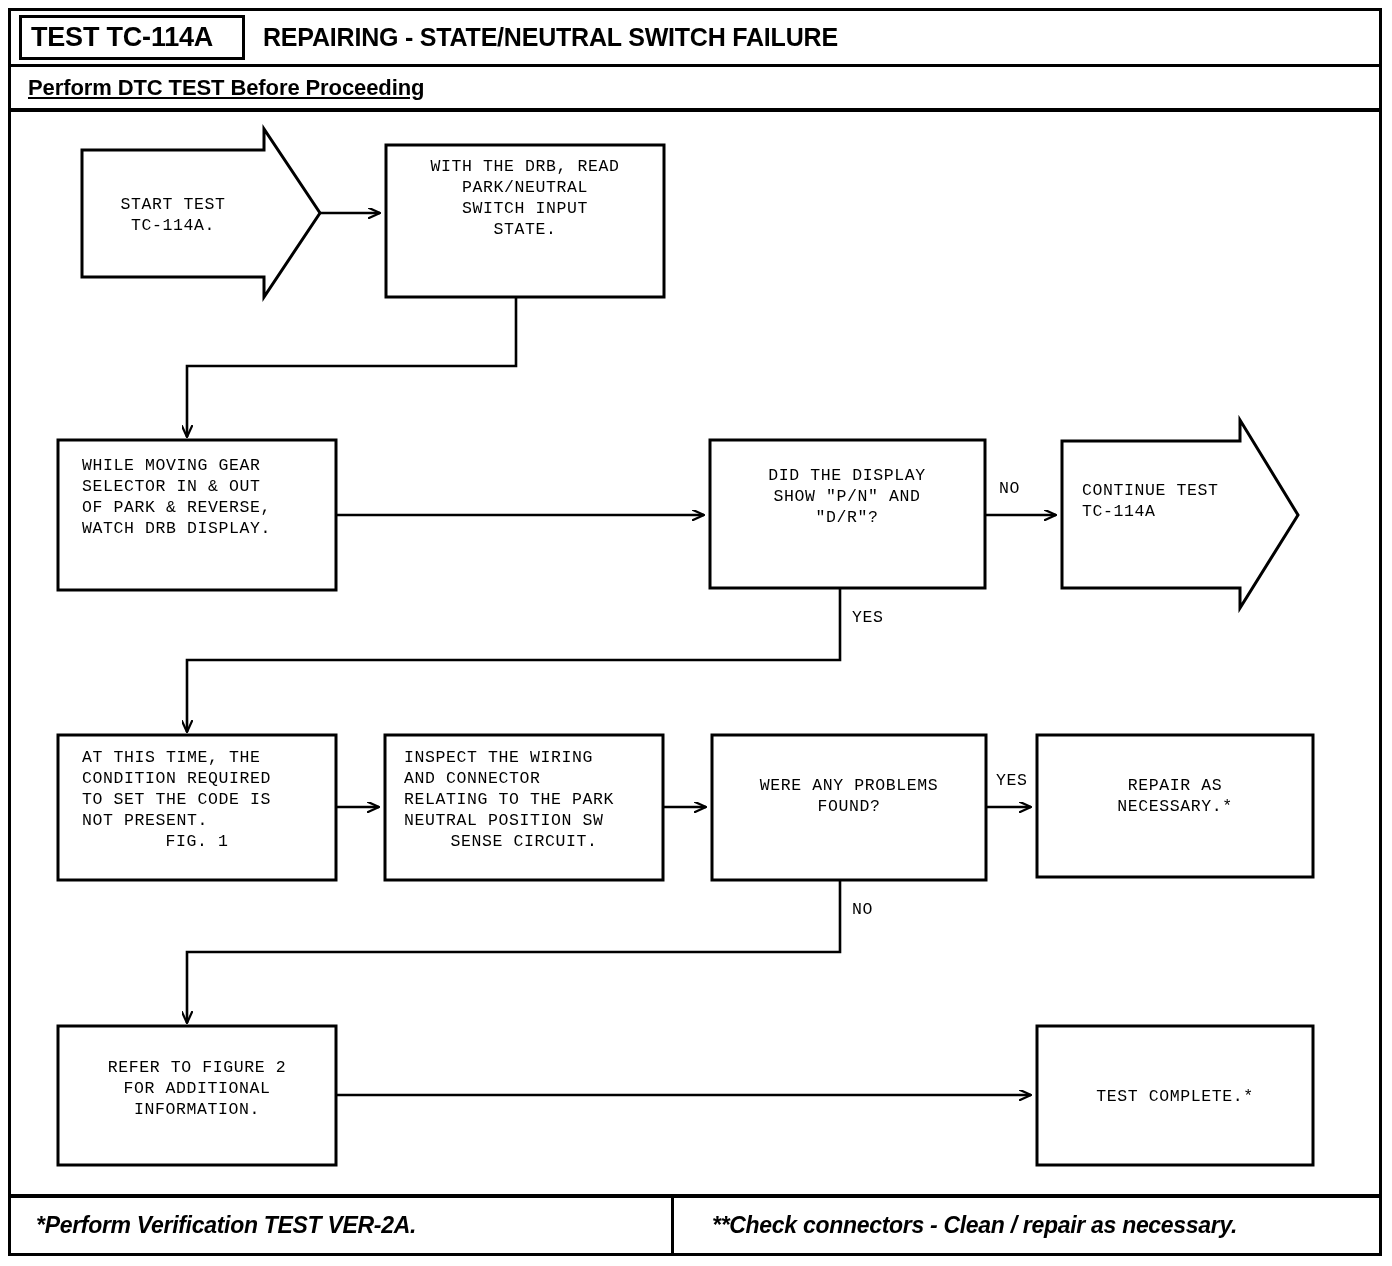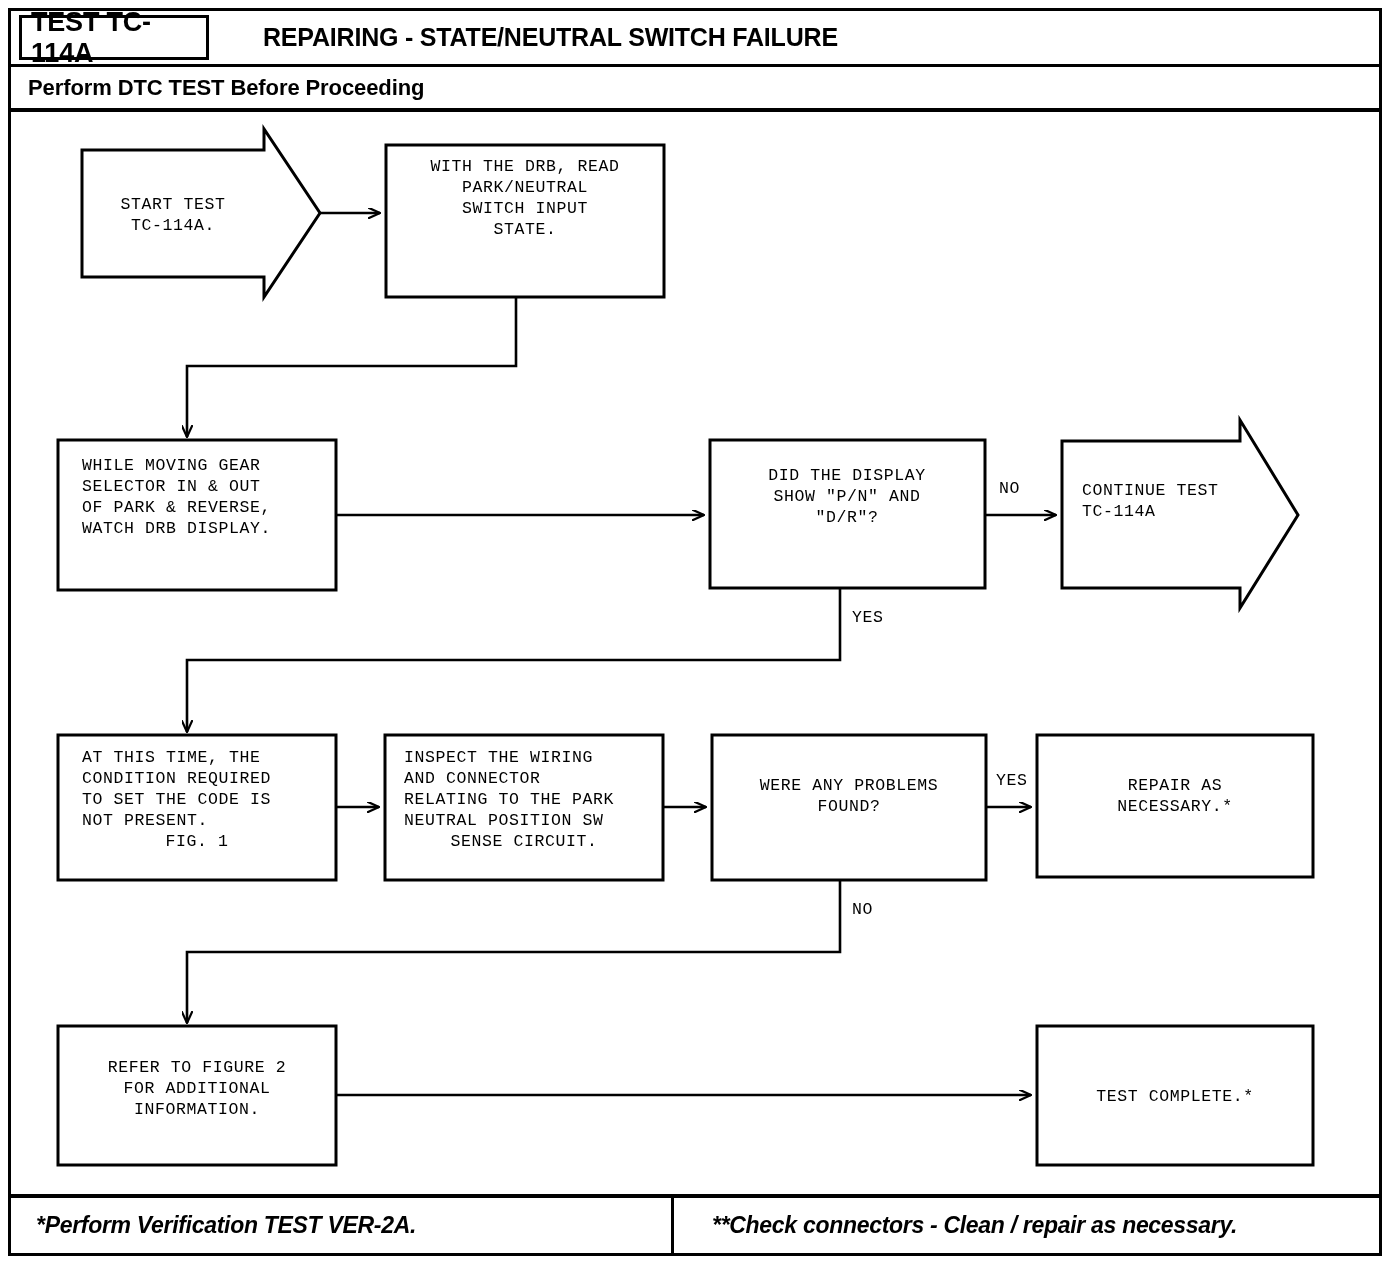--- a/index.html
+++ b/index.html
@@ -4,29 +4,29 @@
 <style>
   html,body{margin:0;padding:0;background:#ffffff;}
   body{font-family:"Liberation Sans",sans-serif;}
   #page{position:relative;width:1392px;height:1266px;background:#fff;overflow:hidden;}
 
   .outer-frame{position:absolute;left:8px;top:8px;width:1374px;height:1248px;
                border:3px solid #000;box-sizing:border-box;}
 
   
   .hdr-row1{position:absolute;left:11px;top:11px;width:1368px;height:53px;}
-  .hdr-testbox{position:absolute;left:8px;top:4px;width:190px;height:45px;
+  .hdr-testbox{position:absolute;left:8px;top:4px;width:226px;height:45px;
                border:3px solid #000;box-sizing:border-box;
                display:flex;align-items:center;padding-left:9px;}
   .hdr-testbox span{font-size:27px;font-weight:bold;letter-spacing:-0.2px;}
   .hdr-title{position:absolute;left:252px;top:4px;height:45px;display:flex;align-items:center;}
   .hdr-title span{font-size:25px;font-weight:bold;letter-spacing:-0.2px;}
   .hdr-sep{position:absolute;left:11px;top:64px;width:1368px;height:3px;background:#000;}
   .hdr-row2{position:absolute;left:11px;top:67px;width:1168px;height:41px;
-            display:flex;align-items:center;padding-left:17px;box-sizing:border-box;}
+            display:flex;align-items:center;padding-left:17px;box-sizing:border-box;text-decoration:underline;}
   .hdr-row2 span{font-size:22px;font-weight:bold;letter-spacing:-0.1px;}
   .hdr-sep2{position:absolute;left:11px;top:108px;width:1368px;height:4px;background:#000;}
 
   
   .ftr-sep{position:absolute;left:11px;top:1194px;width:1368px;height:4px;background:#000;}
   .ftr{position:absolute;left:11px;top:1198px;width:1368px;height:55px;border-radius:19px;}
   .ftr-left{position:absolute;left:0;top:0;width:660px;height:55px;
             display:flex;align-items:center;padding-left:25px;box-sizing:border-box;}
   .ftr-div{position:absolute;left:660px;top:0;width:3px;height:55px;background:#000;}
   .ftr-right{position:absolute;left:663px;top:0;width:705px;height:55px;

